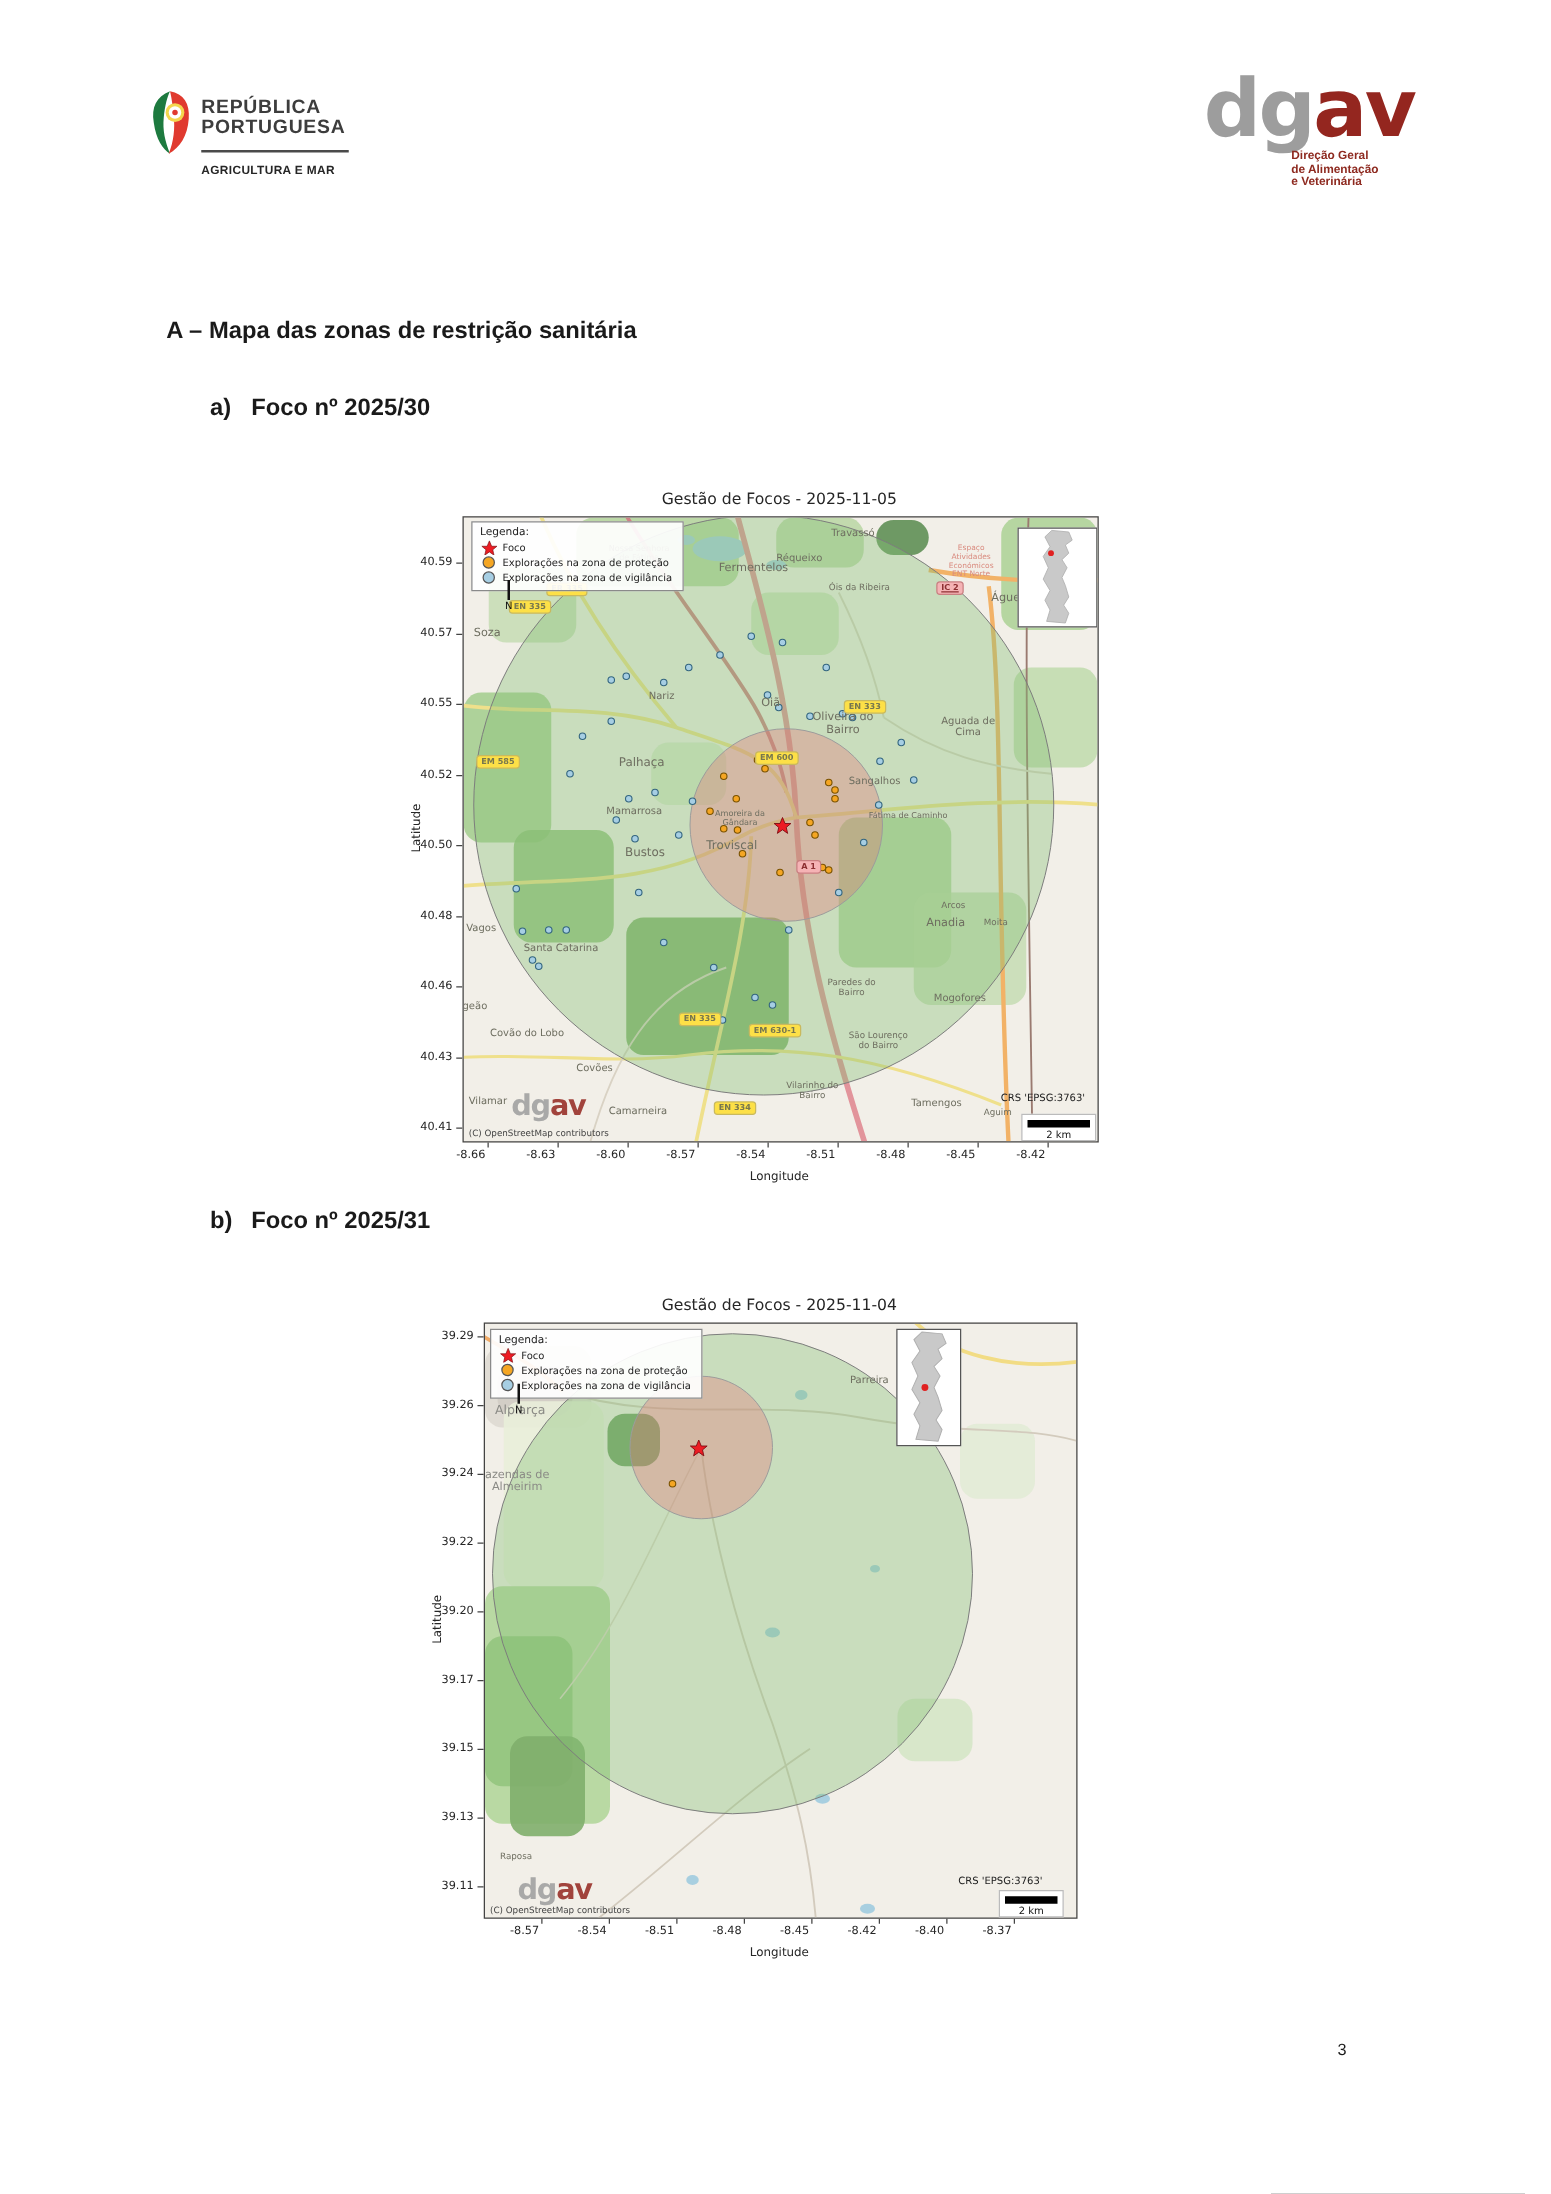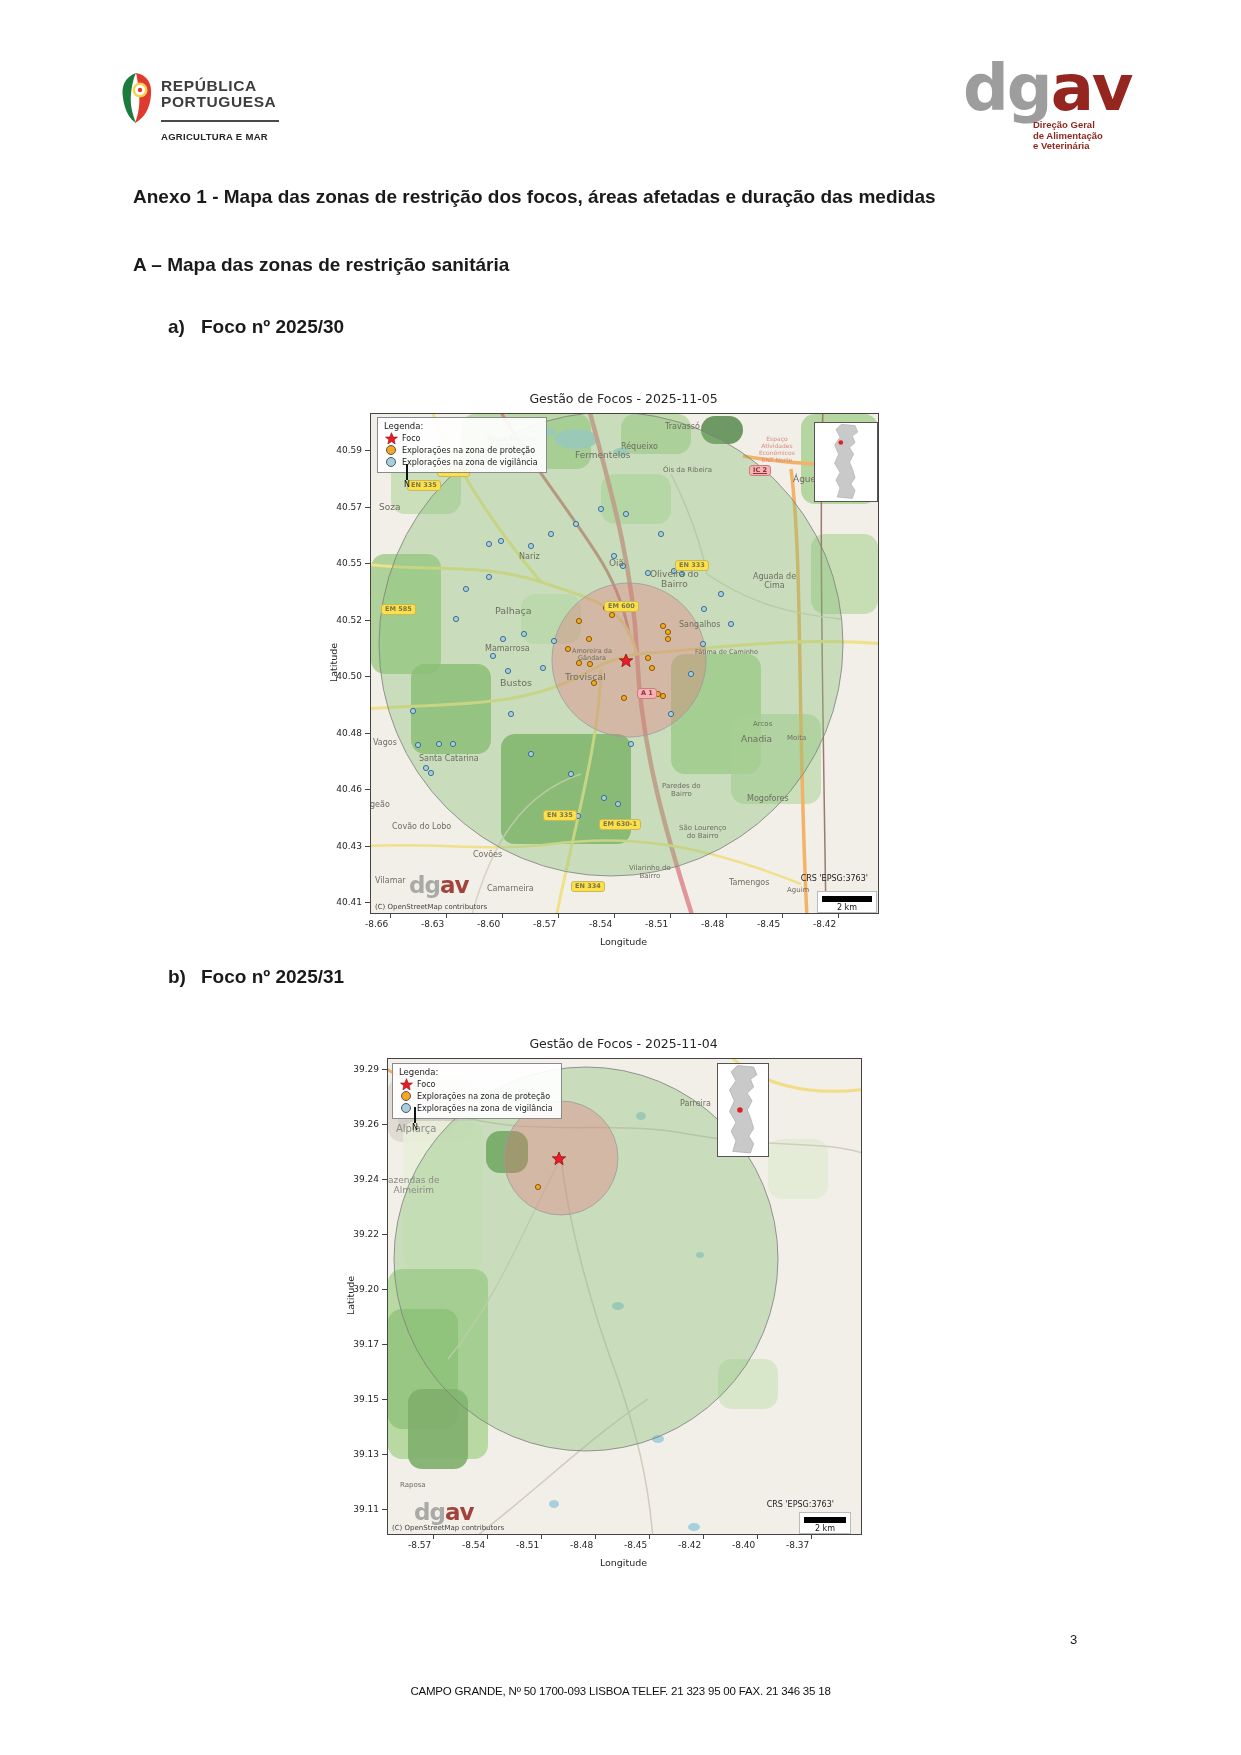--- a/index.html
+++ b/index.html
@@ -83,21 +83,20 @@
 
   <div class="dgav-logo">
     <div class="dgav-word"><span class="dgav-gray">dg</span><span class="dgav-red">av</span></div>
     <div class="dgav-cap">
         <div>Direção Geral</div>
         <div>de Alimentação</div>
         <div>e Veterinária</div>
       </div>
   </div>
 
-  <div class="doc-title">Anexo 1 - Mapa das zonas de restrição dos focos, áreas afetadas e duração das medidas</div>
   <div class="sec-a">A – Mapa das zonas de restrição sanitária</div>
 
   <div class="item-head" style="left:168px;top:296px;margin-top:20px;">
     <span class="mk">a)</span><span>Foco nº 2025/30</span>
   </div>
 
   <div class="map-fig" style="left:306px;top:383px;width:585px;height:560px;">
       <div class="map-title" style="left:64px;top:8px;width:507px;">Gestão de Focos - 2025-11-05</div>
       <div class="ylabel" style="left:8px;top:273.5px;">Latitude</div>
       <div class="ytick" style="left:12px;top:62px;">40.59</div>
@@ -257,21 +256,21 @@
         <div class="map-place" style="left:418px;top:320px;font-size:7px;color:#6e6e60;">Moita</div>
         <div class="map-place" style="left:4px;top:324px;font-size:8px;color:#6e6e60;">Vagos</div>
         <div class="map-place" style="left:50px;top:340px;font-size:8px;color:#6e6e60;">Santa Catarina</div>
         <div class="map-place" style="left:1px;top:386px;font-size:8px;color:#6e6e60;">geão</div>
         <div class="map-place" style="left:23px;top:408px;font-size:8px;color:#6e6e60;">Covão do Lobo</div>
         <div class="map-place" style="left:293px;top:368px;font-size:7px;color:#6e6e60;">Paredes do
 Bairro</div>
         <div class="map-place" style="left:378px;top:380px;font-size:8px;color:#6e6e60;">Mogofores</div>
         <div class="map-place" style="left:310px;top:410px;font-size:7px;color:#6e6e60;">São Lourenço
 do Bairro</div>
-        <div class="map-place" style="left:104px;top:436px;font-size:8px;color:#6e6e60;">Covões</div>
+        <div class="map-place" style="left:92px;top:436px;font-size:8px;color:#6e6e60;">Covões</div>
         <div class="map-place" style="left:6px;top:462px;font-size:8px;color:#6e6e60;">Vilamar</div>
         <div class="map-place" style="left:118px;top:470px;font-size:8px;color:#6e6e60;">Camarneira</div>
         <div class="map-place" style="left:260px;top:450px;font-size:7px;color:#6e6e60;">Vilarinho do
 Bairro</div>
         <div class="map-place" style="left:360px;top:464px;font-size:8px;color:#6e6e60;">Tamengos</div>
         <div class="map-place" style="left:418px;top:472px;font-size:7px;color:#6e6e60;">Aguim</div>
         <div class="map-place" style="left:390px;top:22px;font-size:6px;color:#d98a7e;">Espaço
 Atividades
 Económicos
 ENT Norte</div>
@@ -440,15 +439,14 @@
         <div class="copyright">(C) OpenStreetMap contributors</div>
         <div class="crs" style="right:27px;bottom:25px;">CRS 'EPSG:3763'</div>
         <div class="scalebox" style="right:10px;bottom:0px;width:50px;">
           <div class="scalebar"></div>
           <div class="scalelab">2 km</div>
         </div>
       </div>
     </div>
 
   <div class="pagenum">3</div>
-  <div class="footer">CAMPO GRANDE, Nº 50 1700-093 LISBOA TELEF. 21 323 95 00 FAX. 21 346 35 18</div>
 
 </div>
 
 </body></html>

